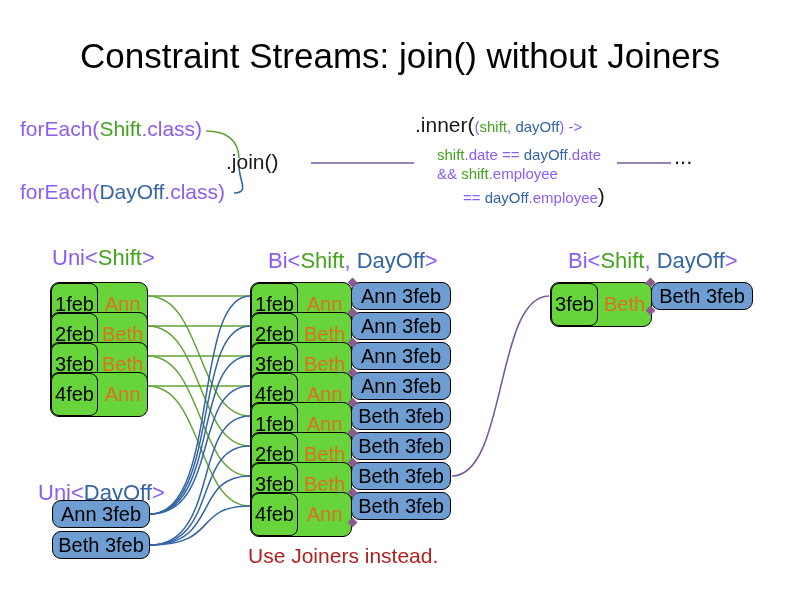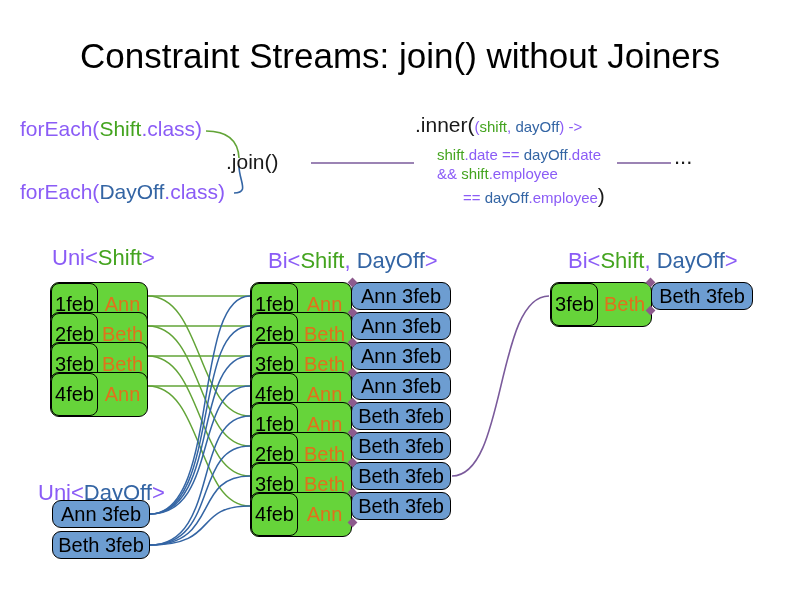--- a/index.html
+++ b/index.html
@@ -180,20 +180,21 @@
         </div>
         <div class="bbox snug" style="width: 102px;">Beth 3feb</div>
       </div>
     </div>
   <div class="tbl gap3" style="left:52px;top:500px;">
       <div class="bbox" style="width: 98px;">Ann 3feb</div>
       <div class="bbox" style="width: 98px;">Beth 3feb</div>
     </div>
 
   <div class="warning">
+    <div>Use Joiners instead.</div>
   </div>
 
 <div class="diamond" style="left: 348.5px; top: 278.5px;"></div>
     <div class="diamond" style="left: 348.5px; top: 308.5px;"></div>
     <div class="diamond" style="left: 348.5px; top: 338.5px;"></div>
     <div class="diamond" style="left: 348.5px; top: 368.5px;"></div>
     <div class="diamond" style="left: 348.5px; top: 398.5px;"></div>
     <div class="diamond" style="left: 348.5px; top: 428.5px;"></div>
     <div class="diamond" style="left: 348.5px; top: 458.5px;"></div>
     <div class="diamond" style="left: 348.5px; top: 488.5px;"></div>

